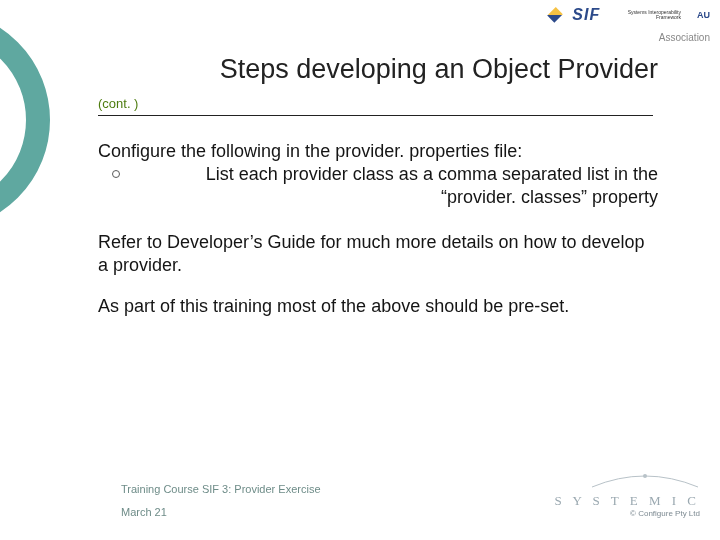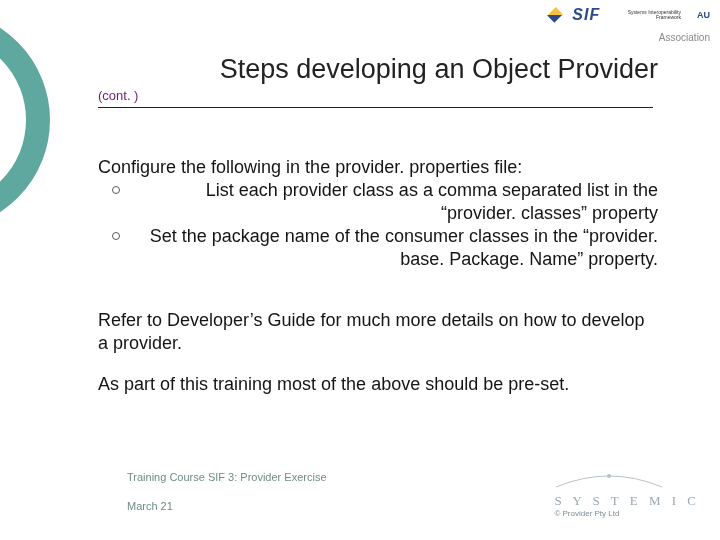--- a/index.html
+++ b/index.html
@@ -96,41 +96,41 @@
   .title {
     font-size: 27px;
     color: #222;
     margin: 0;
     font-weight: normal;
     line-height: 1.1;
     text-align: right;
   }
   .subtitle {
     font-size: 13px;
-    color: #701a75;
-    margin-top: 3px;
+    color: #4d7c0f;
+    margin-top: 11px;
   }
   .title-rule {
     border: none;
     border-top: 1.5px solid #222;
     margin: 4px 0 0 0;
     width: 555px;
   }
   
   .body {
     position: absolute;
     left: 98px;
     top: 140px;
     width: 560px;
     font-size: 18px;
     color: #151515;
     line-height: 1.28;
   }
   .para {
-    margin: 16px 0 18px 0;
+    margin: 0 0 18px 0;
   }
   .list {
     list-style: none;
     padding: 0;
     margin: 0 0 0 0;
   }
   .list li {
     position: relative;
     padding-left: 40px;
     margin: 0;
@@ -150,27 +150,28 @@
   
   .footer {
     position: absolute;
     left: 115px;
     bottom: 14px;
     width: 560px;
     font-size: 11px;
     color: #6e8c88;
   }
   .footer-line {
-    margin: 12px;
+    margin: 6px;
     line-height: 1.5;
   }
   .systemic-logo {
     position: absolute;
     right: 20px;
     bottom: 22px;
+    text-align: right;
     color: #9aa8b0;
   }
   .systemic-word {
     font-size: 13px;
     letter-spacing: 4px;
     font-family: Georgia, 'Times New Roman', serif;
     position: relative;
   }
   .systemic-arc {
     width: 110px;
@@ -204,34 +205,33 @@
   <div class="title-block">
     <h1 class="title">Steps developing an Object Provider</h1>
     <div class="subtitle">(cont. )</div>
     <hr class="title-rule">
   </div>
 
   <div class="body">
     <div class="para" style="margin-bottom:0">Configure the following in the provider. properties file:</div>
     <ul class="list">
       <li>List each  provider class as a comma separated list in the “provider. classes” property</li>
-      <li>Set the package name of the consumer classes in the “provider. base. Package. Name” property.</li>
     </ul>
     <div style="height:22px"></div>
     <div class="para">Refer to Developer’s Guide for much more details on how to develop a provider.</div>
     <div class="para">As part of this training most of the above should be pre-set.</div>
   </div>
 
   <div class="footer">
     <p class="footer-line">Training Course SIF 3: Provider Exercise</p>
     <p class="footer-line">March 21</p>
   </div>
 
   <div class="systemic-logo">
     <svg class="systemic-arc" viewBox="0 0 110 18">
       <path d="M2 16 Q55 -6 108 16" stroke="#b8c2c8" stroke-width="1" fill="none"></path>
       <circle cx="55" cy="5" r="2" fill="#b8c2c8"></circle>
     </svg>
     <div class="systemic-word">S Y S T E M I C</div>
-    <div class="copyright">© Provider Pty Ltd</div>
+    <div class="copyright">© Configure Pty Ltd</div>
   </div>
 
 </div>
 
 </body></html>

